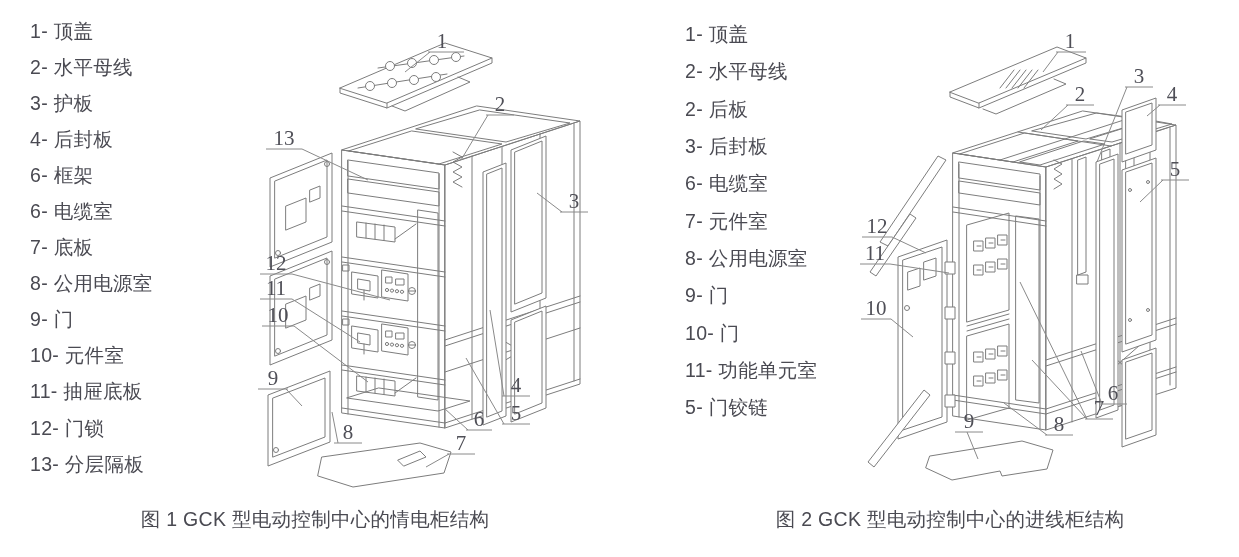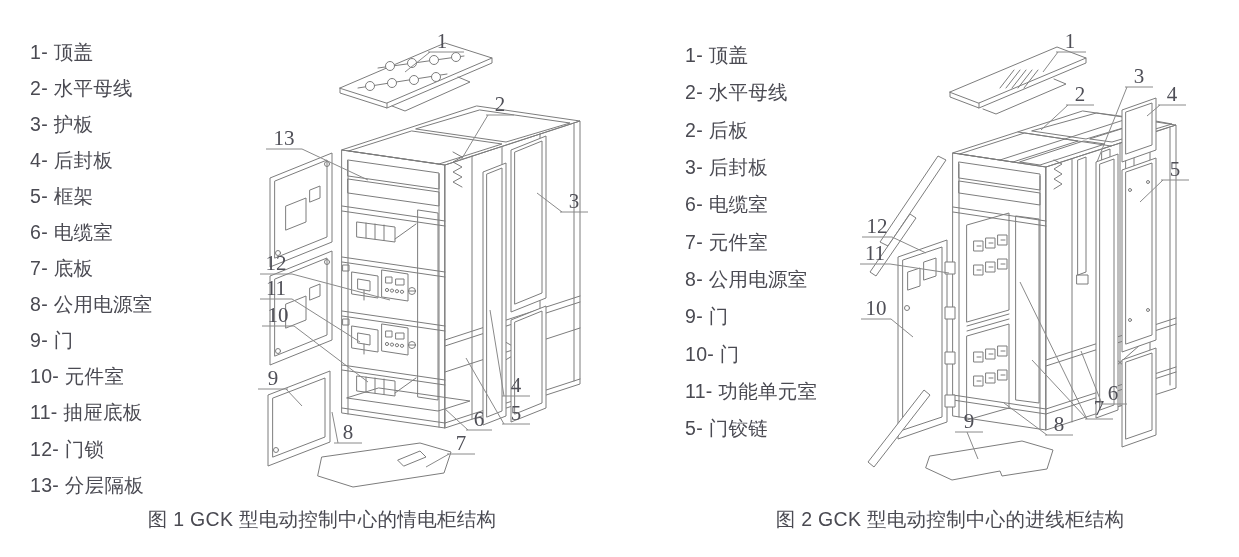--- a/index.html
+++ b/index.html
@@ -1,18 +1,18 @@
 <!DOCTYPE html>
 <html><head>
 <meta charset="utf-8">
 <style>
   html,body{margin:0;padding:0;background:#ffffff;}
   body{width:1239px;height:557px;position:relative;overflow:hidden;
        font-family:"Liberation Sans","DejaVu Sans",sans-serif;color:#4a4a52;}
-  .legend{position:absolute;display:flex;flex-direction:column;margin-top:21px;}
+  .legend{position:absolute;display:flex;flex-direction:column;}
   .legend .li{height:36.1px;display:flex;align-items:center;font-size:19.5px;
               letter-spacing:0.3px;white-space:nowrap;}
   #legend2 .li{height:37.3px;}
   .caption{position:absolute;top:506px;height:32px;font-size:19.5px;
            text-align:center;letter-spacing:0.3px;}
   .fig{position:absolute;top:10px;}
   svg{overflow:visible;}
   .s{fill:none;stroke:#7d7d7d;stroke-width:1;stroke-linejoin:round;stroke-linecap:round;}
   .s2{fill:#ffffff;stroke:#7d7d7d;stroke-width:1;stroke-linejoin:round;}
   .ld{fill:none;stroke:#8a8a8a;stroke-width:1;}
@@ -39,21 +39,21 @@
       <line x1="0" y1="2.5" x2="8" y2="2.5" stroke="#8a8a8a" stroke-width="1"></line>
     </pattern>
   </defs>
 </svg>
 
 <div id="legend1" class="legend" style="left:30px;top:13px">
   <div class="li">1- 顶盖</div>
   <div class="li">2- 水平母线</div>
   <div class="li">3- 护板</div>
   <div class="li">4- 后封板</div>
-  <div class="li">5- 框架</div>
+  <div class="li">6- 框架</div>
   <div class="li">6- 电缆室</div>
   <div class="li">7- 底板</div>
   <div class="li">8- 公用电源室</div>
   <div class="li">9- 门</div>
   <div class="li">10- 元件室</div>
   <div class="li">11- 抽屉底板</div>
   <div class="li">12- 门锁</div>
   <div class="li">13- 分层隔板</div>
 </div>
 
@@ -226,21 +226,21 @@
           <text class="num" x="276" y="410" text-anchor="middle">5</text>
         </g>
     <g>
           <path class="ld" d="M262 386 L290 386 M264 386 L250 300"></path>
           <text class="num" x="276" y="382" text-anchor="middle">4</text>
         </g>
   </g>
 </svg>
 </div>
 
-<div class="caption" style="left:16px;width:612px">图 1 GCK 型电动控制中心的情电柜结构</div>
+<div class="caption" style="left:9px;width:612px">图 1 GCK 型电动控制中心的情电柜结构</div>
 
 <div id="legend2" class="legend" style="left:685px;top:16px">
   <div class="li">1- 顶盖</div>
   <div class="li">2- 水平母线</div>
   <div class="li">2- 后板</div>
   <div class="li">3- 后封板</div>
   <div class="li">6- 电缆室</div>
   <div class="li">7- 元件室</div>
   <div class="li">8- 公用电源室</div>
   <div class="li">9- 门</div>

